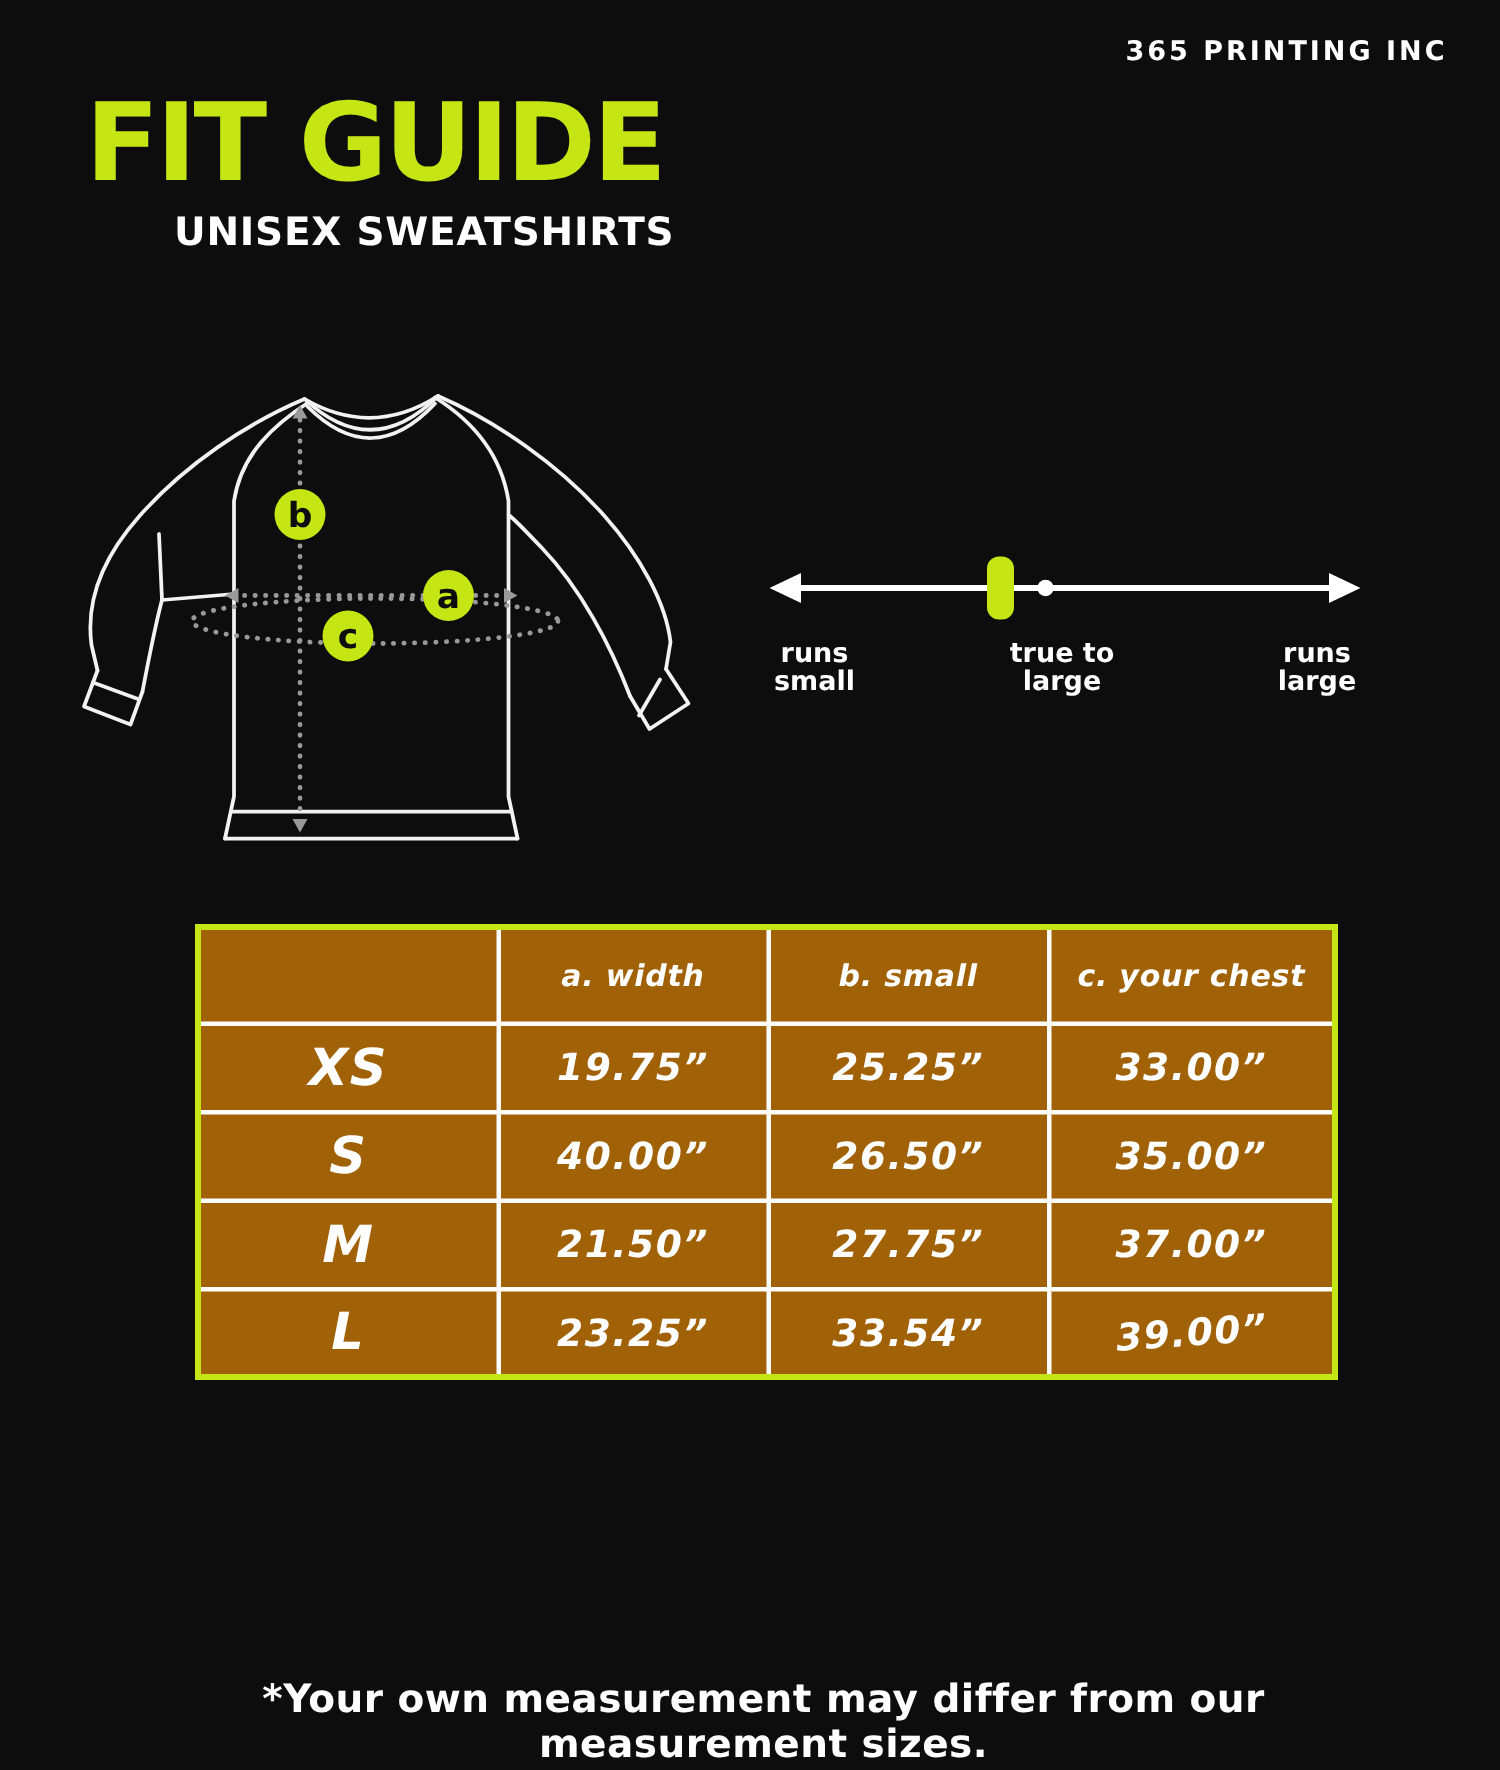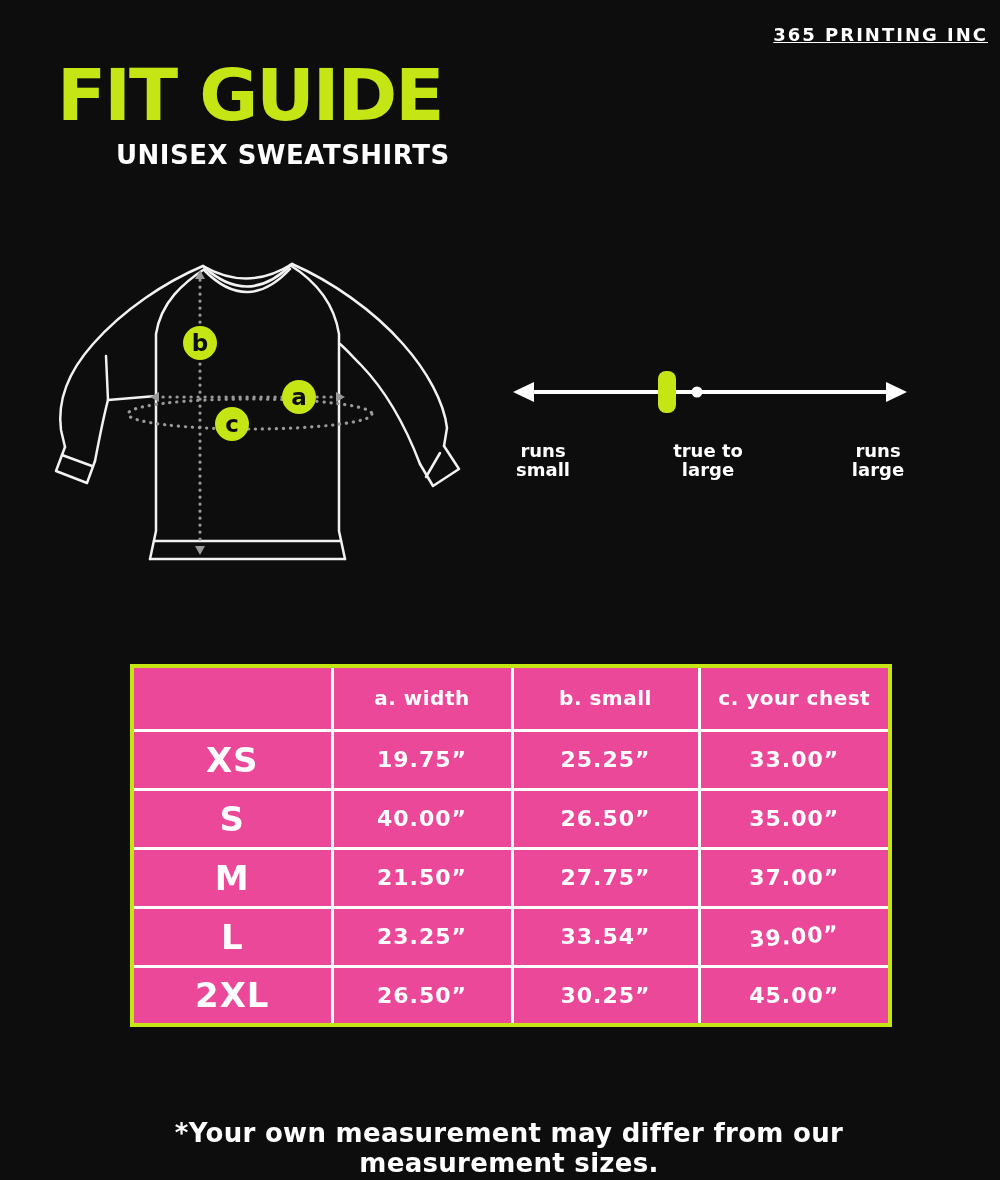--- a/index.html
+++ b/index.html
@@ -4,34 +4,34 @@
 <style>
   :root { --accent:#c5e514; }
   * { box-sizing:border-box; }
   html,body { margin:0; padding:0; }
   body {
     width:1000px; height:1180px; position:relative; overflow:hidden;
     background:#0d0d0d; color:#fff;
     font-family:"DejaVu Sans","Liberation Sans",sans-serif;
   }
   .abs { position:absolute; }
-  #brand { top:24px; right:12px; font-size:18px; font-weight:bold; letter-spacing:2px;text-decoration:underline; }
+  #brand { top:24px; right:35px; font-size:18px; font-weight:bold; letter-spacing:2px; }
   #title { top:56px; left:57px; font-size:72px; font-weight:bold; letter-spacing:-2px;
            color:var(--accent); line-height:78px;text-align:center; }
   #subtitle { top:140px; left:116px; font-size:26px; font-weight:bold; letter-spacing:.5px; }
-  .scale-label { top:441px; font-weight:bold; font-size:18px; line-height:19px;
+  .scale-label { top:426px; font-weight:bold; font-size:18px; line-height:19px;
                  text-align:center; transform:translateX(-50%); white-space:nowrap; }
   .scale-label span { display:block; }
-  table { position:absolute; left:130px; top:664px; width:758px;
+  table { position:absolute; left:130px; top:616px; width:758px;
           border-collapse:collapse; table-layout:fixed;
-          border:4px solid var(--accent); background:#ec4899; }
+          border:4px solid var(--accent); background:#a16207;font-style:italic; }
   th,td { border:3px solid #ffffff; text-align:center; vertical-align:middle;
           font-weight:bold; color:#fff; padding:0; }
   thead th { height:64px; font-size:20px; letter-spacing:.5px; }
-  td { height:59px; font-size:22px; letter-spacing:1px; }
+  td { height:59px; font-size:25px; letter-spacing:1px; }
   td.size { font-size:34px; letter-spacing:1px; }
   .tilt { display:inline-block; transform:rotate(-4deg); }
   #footnote { top:1118px; left:130px; width:758px; text-align:center;
               font-size:26px; font-weight:bold; letter-spacing:.3px; }
   svg text { font-family:"DejaVu Sans","Liberation Sans",sans-serif; }
 </style>
 </head>
 <body>
 
 <div class="abs" id="brand">365 PRINTING INC</div>
@@ -143,22 +143,16 @@
       <td>21.50”</td>
       <td>27.75”</td>
       <td>37.00”</td>
     </tr>
     <tr>
       <td class="size">L</td>
       <td>23.25”</td>
       <td>33.54”</td>
       <td><span class="tilt">39.00”</span></td>
     </tr>
-    <tr>
-      <td class="size">2XL</td>
-      <td>26.50”</td>
-      <td>30.25”</td>
-      <td>45.00”</td>
-    </tr>
   </tbody>
 </table>
 
 <div class="abs" id="footnote">*Your own measurement may differ from our measurement sizes.</div>
 
 </body></html>

